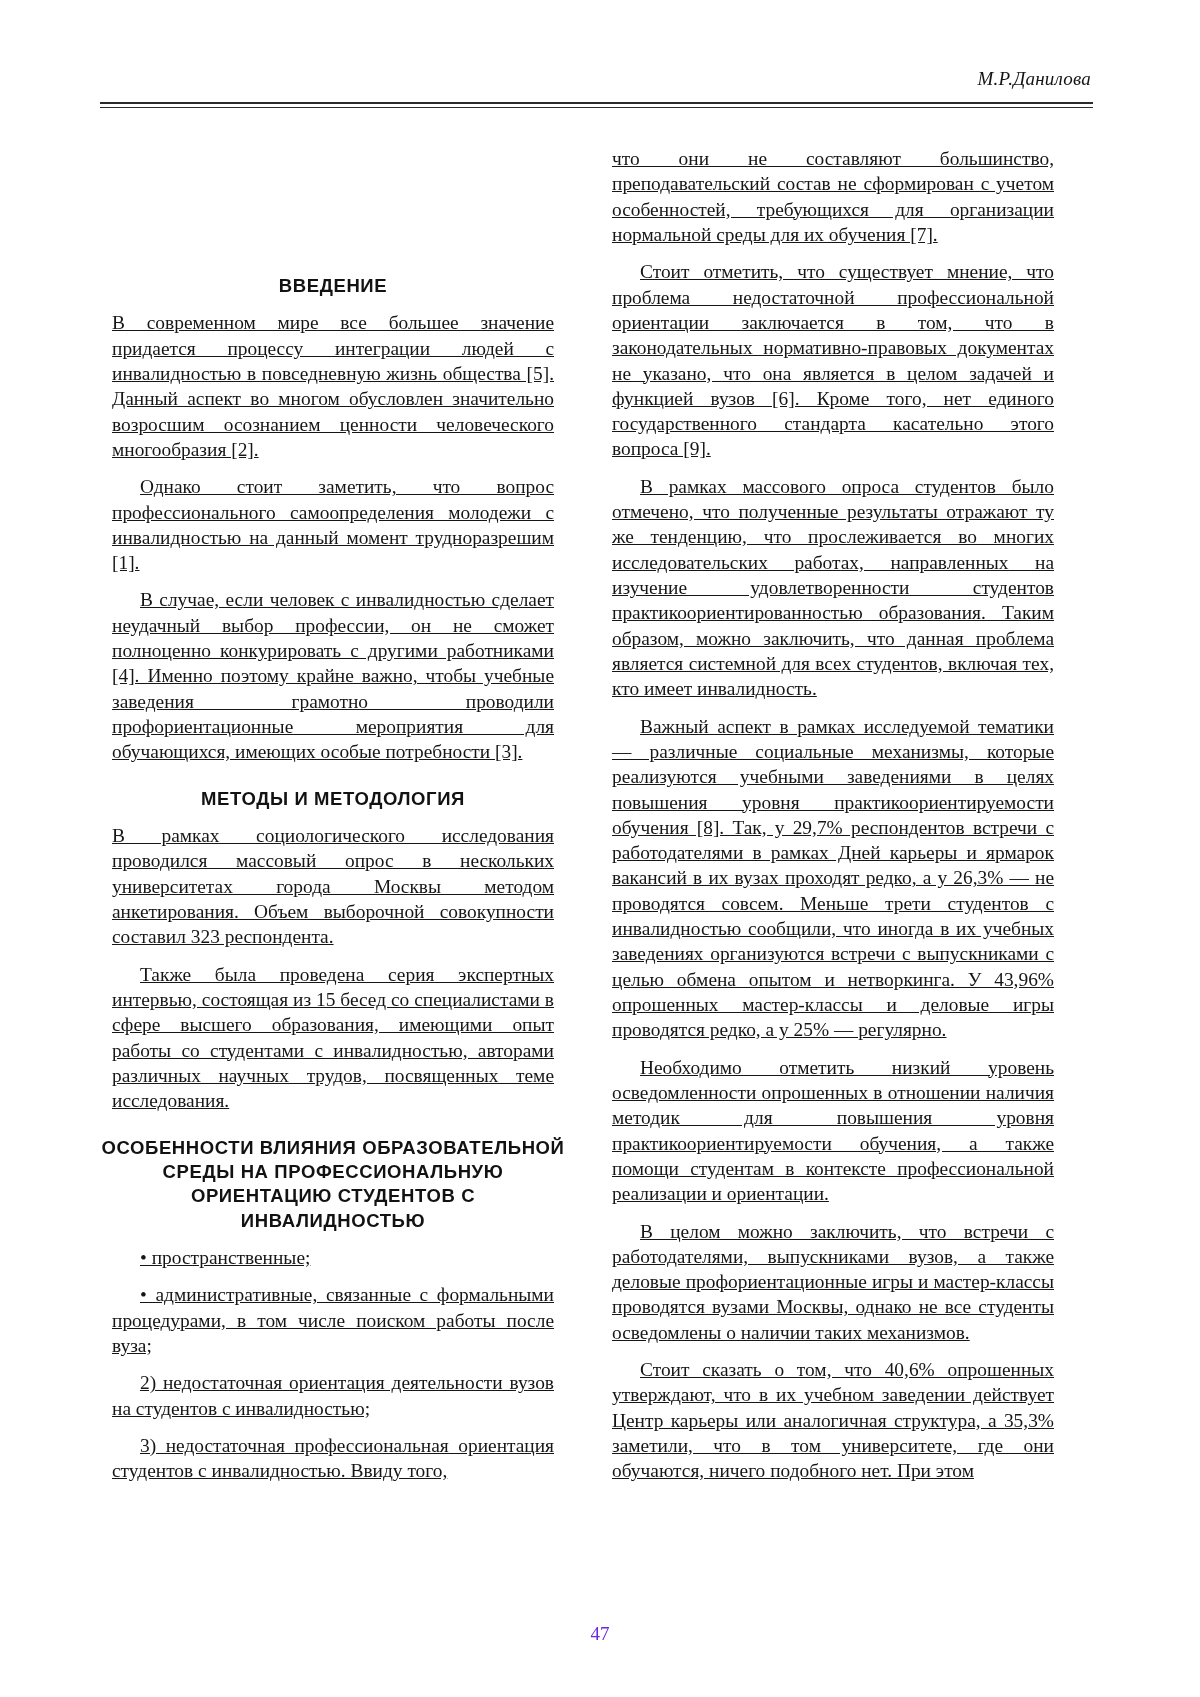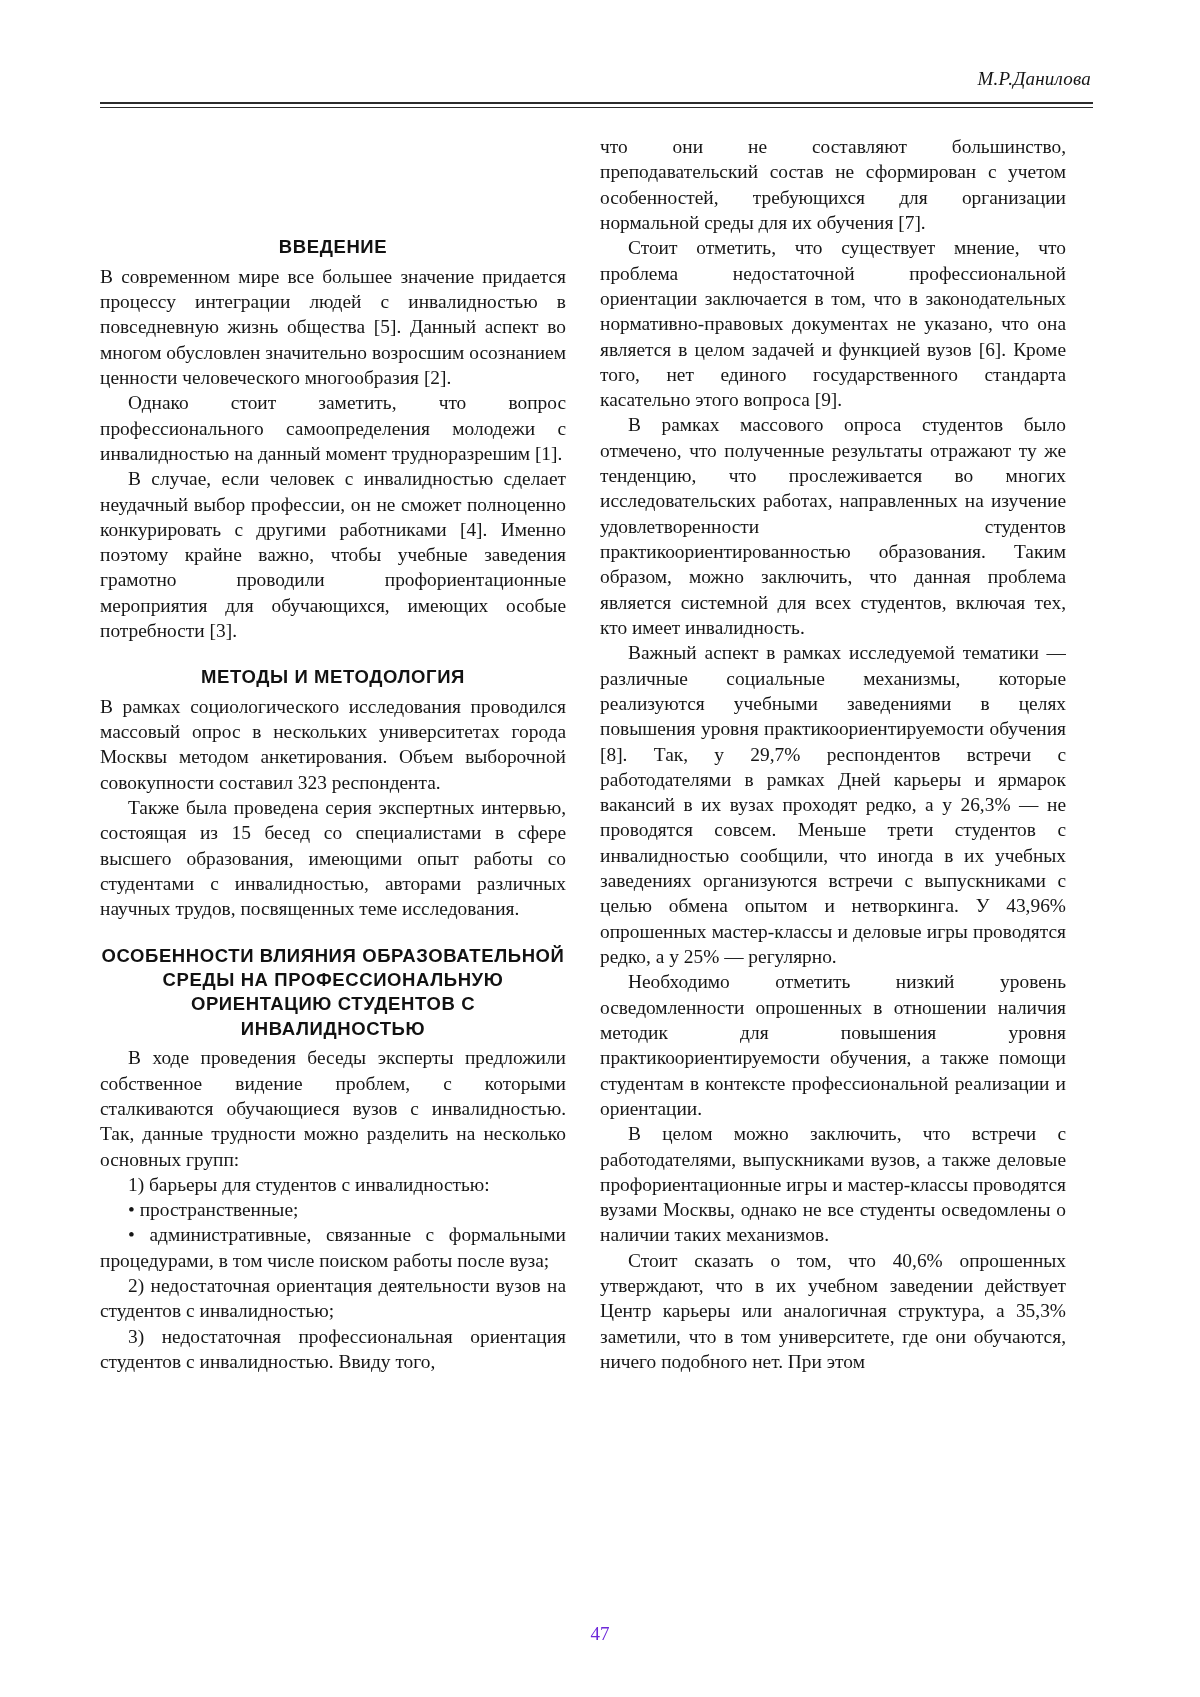--- a/index.html
+++ b/index.html
@@ -65,27 +65,28 @@
     text-align: center;
     letter-spacing: 0.6px;
     margin: 0 0 4px 0;
     line-height: 1.32;
     color: #121212;
   }
   h2.section-title.spaced-top {
     margin-top: 22px;
   }
   p {
-    margin: 0;
+    margin: 12px;
     font-size: 19.4px;
     line-height: 1.305;
     text-align: justify;
     text-justify: inter-word;
     hyphens: manual;
     color: #161616;
+    text-decoration: underline;
   }
   p.indent {
     text-indent: 28px;
   }
   p.noindent {
     text-indent: 0;
   }
   .footer {
     position: absolute;
     left: 0;
@@ -112,22 +113,20 @@
   <div class="columns">
     <div class="col" id="left-col">
         <h2 class="section-title">ВВЕДЕНИЕ</h2>
         <p class="noindent">В современном мире все большее значение придается процессу интеграции людей с инвалидностью в повседневную жизнь общества [5]. Данный аспект во многом обусловлен значительно возросшим осознанием ценности человеческого многообразия [2].</p>
         <p class="indent">Однако стоит заметить, что вопрос профессионального самоопределения молодежи с инвалидностью на данный момент трудноразрешим [1].</p>
         <p class="indent">В случае, если человек с инвалидностью сделает неудачный выбор профессии, он не сможет полноценно конкурировать с другими работниками [4]. Именно поэтому крайне важно, чтобы учебные заведения грамотно проводили профориентационные мероприятия для обучающихся, имеющих особые потребности [3].</p>
         <h2 class="section-title spaced-top">МЕТОДЫ И МЕТОДОЛОГИЯ</h2>
         <p class="noindent">В рамках социологического исследования проводился массовый опрос в нескольких университетах города Москвы методом анкетирования. Объем выборочной совокупности составил 323 респондента.</p>
         <p class="indent">Также была проведена серия экспертных интервью, состоящая из 15 бесед со специалистами в сфере высшего образования, имеющими опыт работы со студентами с инвалидностью, авторами различных научных трудов, посвященных теме исследования.</p>
         <h2 class="section-title spaced-top">ОСОБЕННОСТИ ВЛИЯНИЯ ОБРАЗОВАТЕЛЬНОЙ СРЕДЫ НА ПРОФЕССИОНАЛЬНУЮ ОРИЕНТАЦИЮ СТУДЕНТОВ С ИНВАЛИДНОСТЬЮ</h2>
-        <p class="indent">В ходе проведения беседы эксперты предложили собственное видение проблем, с которыми сталкиваются обучающиеся вузов с инвалидностью. Так, данные трудности можно разделить на несколько основных групп:</p>
-        <p class="indent">1)  барьеры для студентов с инвалидностью:</p>
         <p class="indent">•  пространственные;</p>
         <p class="indent">• административные, связанные с формальными процедурами, в том числе поиском работы после вуза;</p>
         <p class="indent">2) недостаточная ориентация деятельности вузов на студентов с инвалидностью;</p>
         <p class="indent">3) недостаточная профессиональная ориентация студентов с инвалидностью. Ввиду того,</p>
       </div>
     <div class="col" id="right-col">
         <p class="noindent">что они не составляют большинство, преподавательский состав не сформирован с учетом особенностей, требующихся для организации нормальной среды для их обучения [7].</p>
         <p class="indent">Стоит отметить, что существует мнение, что проблема недостаточной профессиональной ориентации заключается в том, что в законодательных нормативно-правовых документах не указано, что она является в целом задачей и функцией вузов [6]. Кроме того, нет единого государственного стандарта касательно этого вопроса [9].</p>
         <p class="indent">В рамках массового опроса студентов было отмечено, что полученные результаты отражают ту же тенденцию, что прослеживается во многих исследовательских работах, направленных на изучение удовлетворенности студентов практикоориентированностью образования. Таким образом, можно заключить, что данная проблема является системной для всех студентов, включая тех, кто имеет инвалидность.</p>
         <p class="indent">Важный аспект в рамках исследуемой тематики — различные социальные механизмы, которые реализуются учебными заведениями в целях повышения уровня практикоориентируемости обучения [8]. Так, у 29,7% респондентов встречи с работодателями в рамках Дней карьеры и ярмарок вакансий в их вузах проходят редко, а у 26,3% — не проводятся совсем. Меньше трети студентов с инвалидностью сообщили, что иногда в их учебных заведениях организуются встречи с выпускниками с целью обмена опытом и нетворкинга. У 43,96% опрошенных мастер-классы и деловые игры проводятся редко, а у 25% — регулярно.</p>

